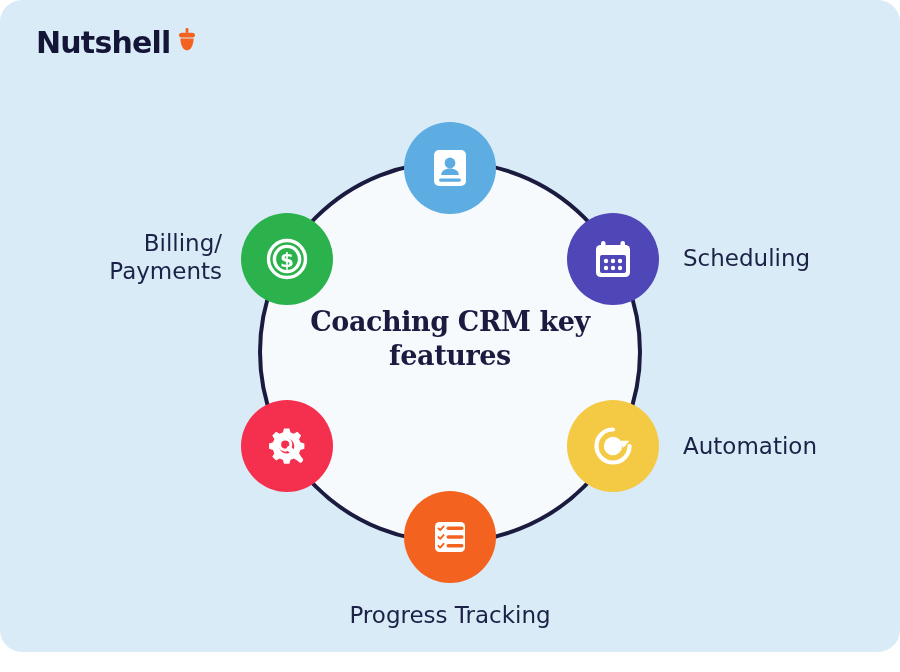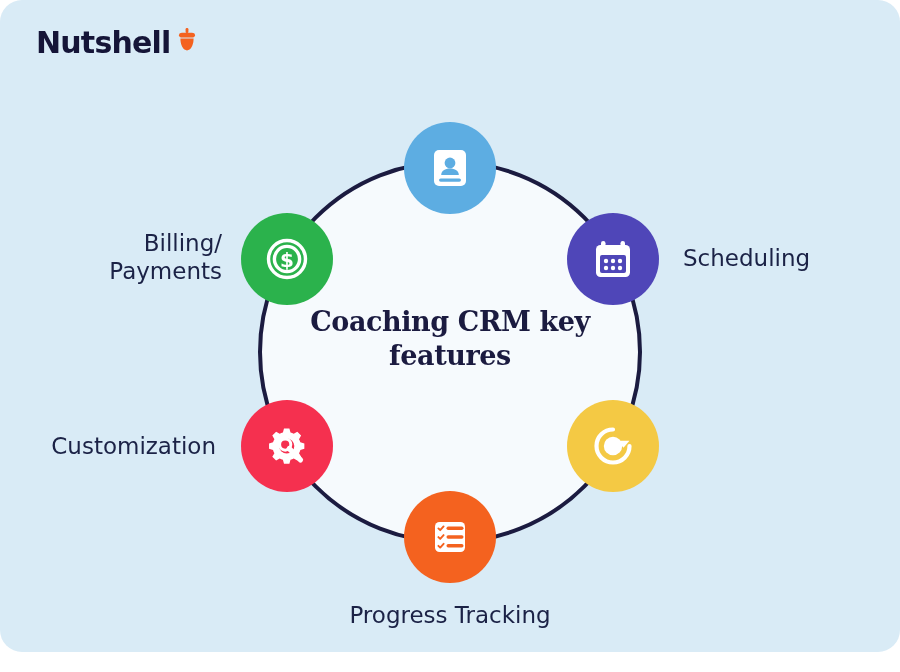--- a/index.html
+++ b/index.html
@@ -148,20 +148,21 @@
 
     <div class="node" style="left:567px; top:400px; background:#f5c councilff; background-color:#f4c944;">
       <span>
         <svg width="48" height="48" viewBox="0 0 48 48" aria-hidden="true">
           <path d="M24 7.5 A16.5 16.5 0 1 0 40.5 24" fill="none" stroke="#ffffff" stroke-width="4.2" stroke-linecap="round"></path>
           <path d="M34.6 22.2 L40.5 29.2 L46.4 22.2 Z" fill="#ffffff" transform="translate(-6,-3.5)"></path>
           <circle cx="24" cy="24" r="9.2" fill="#ffffff"></circle>
         </svg>
       </span>
     </div>
+    <div class="node-label lbl-left" style="left:683px; top:432px; width:210px;">Automation</div>
 
     <div class="node" style="left:404px; top:491px; background:#f4621f;">
       <span>
         <svg width="48" height="48" viewBox="0 0 48 48" aria-hidden="true">
           <rect x="9" y="9" width="30" height="30" rx="4.5" fill="#ffffff"></rect>
           <rect x="20.5" y="13.6" width="17" height="3.4" rx="1.7" fill="#f4621f"></rect>
           <rect x="20.5" y="22.3" width="17" height="3.4" rx="1.7" fill="#f4621f"></rect>
           <rect x="20.5" y="31" width="17" height="3.4" rx="1.7" fill="#f4621f"></rect>
           <path d="M12.4 15.4 L14.2 17.2 L17.6 13.4" fill="none" stroke="#f4621f" stroke-width="1.9" stroke-linecap="round" stroke-linejoin="round"></path>
           <path d="M12.4 24.1 L14.2 25.9 L17.6 22.1" fill="none" stroke="#f4621f" stroke-width="1.9" stroke-linecap="round" stroke-linejoin="round"></path>
@@ -174,21 +175,20 @@
     <div class="node" style="left:241px; top:400px; background:#f5304f;">
       <span>
         <svg width="48" height="48" viewBox="0 0 48 48" aria-hidden="true">
           <path d="M21 6.5 h5.4 l1.1 4.0 a11.5 11.5 0 0 1 3.2 1.35 l3.6-2.1 3.8 3.8 -2.1 3.6 a11.5 11.5 0 0 1 1.35 3.2 l4.0 1.1 v5.4 l-4.0 1.1 a11.5 11.5 0 0 1 -1.35 3.2 l2.1 3.6 -3.8 3.8 -3.6-2.1 a11.5 11.5 0 0 1 -3.2 1.35 l-1.1 4.0 h-5.4 l-1.1-4.0 a11.5 11.5 0 0 1 -3.2-1.35 l-3.6 2.1 -3.8-3.8 2.1-3.6 a11.5 11.5 0 0 1 -1.35-3.2 l-4.0-1.1 v-5.4 l4.0-1.1 a11.5 11.5 0 0 1 1.35-3.2 l-2.1-3.6 3.8-3.8 3.6 2.1 a11.5 11.5 0 0 1 3.2-1.35 Z" fill="#ffffff"></path>
           <circle cx="23.7" cy="24" r="7.6" fill="#f5304f"></circle>
           <circle cx="22.2" cy="22.6" r="5.6" fill="none" stroke="#ffffff" stroke-width="3"></circle>
           <path d="M26.2 26.6 L37.5 37.9" stroke="#ffffff" stroke-width="5.2" stroke-linecap="round"></path>
         </svg>
       </span>
     </div>
-    <div class="node-label lbl-right" style="left:16px; top:432px; width:200px;">Customization</div>
 
     <div class="node" style="left:241px; top:213px; background:#2bb24c;">
       <span>
         <svg width="50" height="50" viewBox="0 0 50 50" aria-hidden="true">
           <circle cx="25" cy="25" r="18.5" fill="none" stroke="#ffffff" stroke-width="3.4"></circle>
           <circle cx="25" cy="25" r="12.6" fill="none" stroke="#ffffff" stroke-width="3.4"></circle>
           <text x="25" y="33.4" text-anchor="middle" font-family="DejaVu Sans, sans-serif" font-size="20" font-weight="bold" fill="#ffffff">$</text>
         </svg>
       </span>
     </div>

